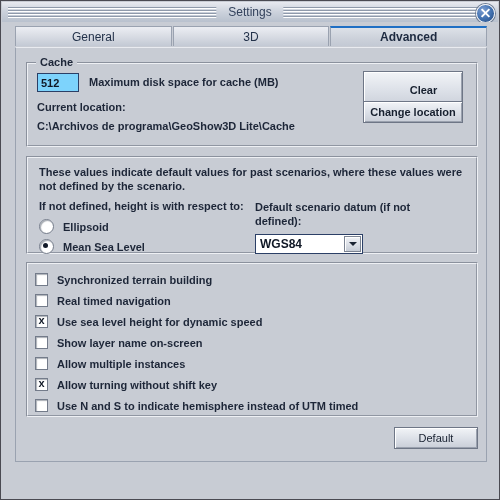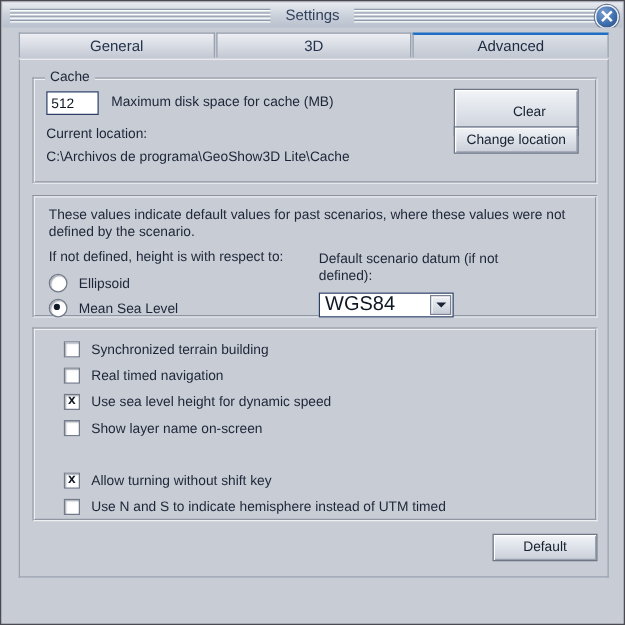--- a/index.html
+++ b/index.html
@@ -102,21 +102,21 @@
     cursor: pointer;
     box-sizing: border-box;
   }
   .tab.active {
     background: linear-gradient(to bottom, #dde1e8 0%, #ccd1da 60%, #c3c9d4 100%);
     border-top: 2px solid #1f6fc4;
     border-left: 1px solid #9aa2b0;
     border-right: 1px solid #9aa2b0;
     color: #1d2a40;
   }
-  .tab:last-child { margin-right: 0; }
+  .tab:last-child { margin-right: 0; font-weight: bold; }
 
   
   .panel {
     position: absolute;
     left: 14px; top: 46px;
     width: 472px; height: 415px;
     background: #c8ccd4;
     border: 1px solid #9aa2b0;
     border-top: 1px solid #e9ebf0;
     box-sizing: border-box;
@@ -124,20 +124,21 @@
 
   
   .group {
     position: absolute;
     border: 1px solid #9096a2;
     border-top-color: #8b919d;
     border-left-color: #8b919d;
     border-right-color: #eef0f4;
     border-bottom-color: #eef0f4;
     box-sizing: border-box;
+    font-weight: bold;
   }
   .group-inner {
     position: absolute;
     inset: 0;
     border: 1px solid #eef0f4;
     border-top-color: #eef0f4;
     border-left-color: #eef0f4;
     border-right-color: #9096a2;
     border-bottom-color: #9096a2;
     box-sizing: border-box;
@@ -157,21 +158,21 @@
     position: absolute;
     font-size: 11px;
     color: #1d2638;
     white-space: nowrap;
   }
   .lbl.wrap { white-space: normal; }
 
   
   .textbox {
     position: absolute;
-    background: #ffffff;
+    background: #7dd3fc;
     border: 1px solid #2b3f66;
     box-sizing: border-box;
     font-size: 11px;
     color: #101826;
     padding: 2px 3px;
     line-height: 14px;
   }
 
   
   .btn {
@@ -224,21 +225,21 @@
   .combo {
     position: absolute;
     display: flex;
     background: #ffffff;
     border: 1px solid #2b3f66;
     box-sizing: border-box;
     cursor: pointer;
   }
   .combo-value {
     flex: 1;
-    font-size: 16px;
+    font-size: 12px;
     color: #101826;
     padding: 2px 4px;
     line-height: 14px;
     white-space: nowrap;
     overflow: hidden;
   }
   .combo-arrow {
     width: 17px;
     margin: 1px;
     background: linear-gradient(to bottom, #f0f2f6 0%, #dde1e8 50%, #c6ccd6 100%);
@@ -252,21 +253,21 @@
   .arrow-glyph {
     width: 0; height: 0;
     border-left: 4px solid transparent;
     border-right: 4px solid transparent;
     border-top: 4px solid #1a2433;
   }
 
   
   .check-row {
     position: absolute;
-    left: 24px;
+    left: 8px;
     display: flex;
     align-items: center;
     cursor: pointer;
   }
   .check {
     width: 13px; height: 13px;
     background: #ffffff;
     border: 1px solid #737b8a;
     box-shadow: inset 1px 1px 1px rgba(90,98,112,.5);
     position: relative;
@@ -384,20 +385,24 @@
       <div class="check-row" style="top:52px;">
         <span class="check on"></span>
         <span class="check-label">Use sea level height for dynamic speed</span>
       </div>
 
       <div class="check-row" style="top:73px;justify-content:flex-end;">
         <span class="check"></span>
         <span class="check-label">Show layer name on-screen</span>
       </div>
 
+      <div class="check-row" style="top:94px;">
+        <span class="check"></span>
+        <span class="check-label">Allow multiple instances</span>
+      </div>
 
       <div class="check-row" style="top:115px;">
         <span class="check on"></span>
         <span class="check-label">Allow turning without shift key</span>
       </div>
 
       <div class="check-row" style="top:136px;">
         <span class="check"></span>
         <span class="check-label">Use N and S to indicate hemisphere instead of UTM timed</span>
       </div>

